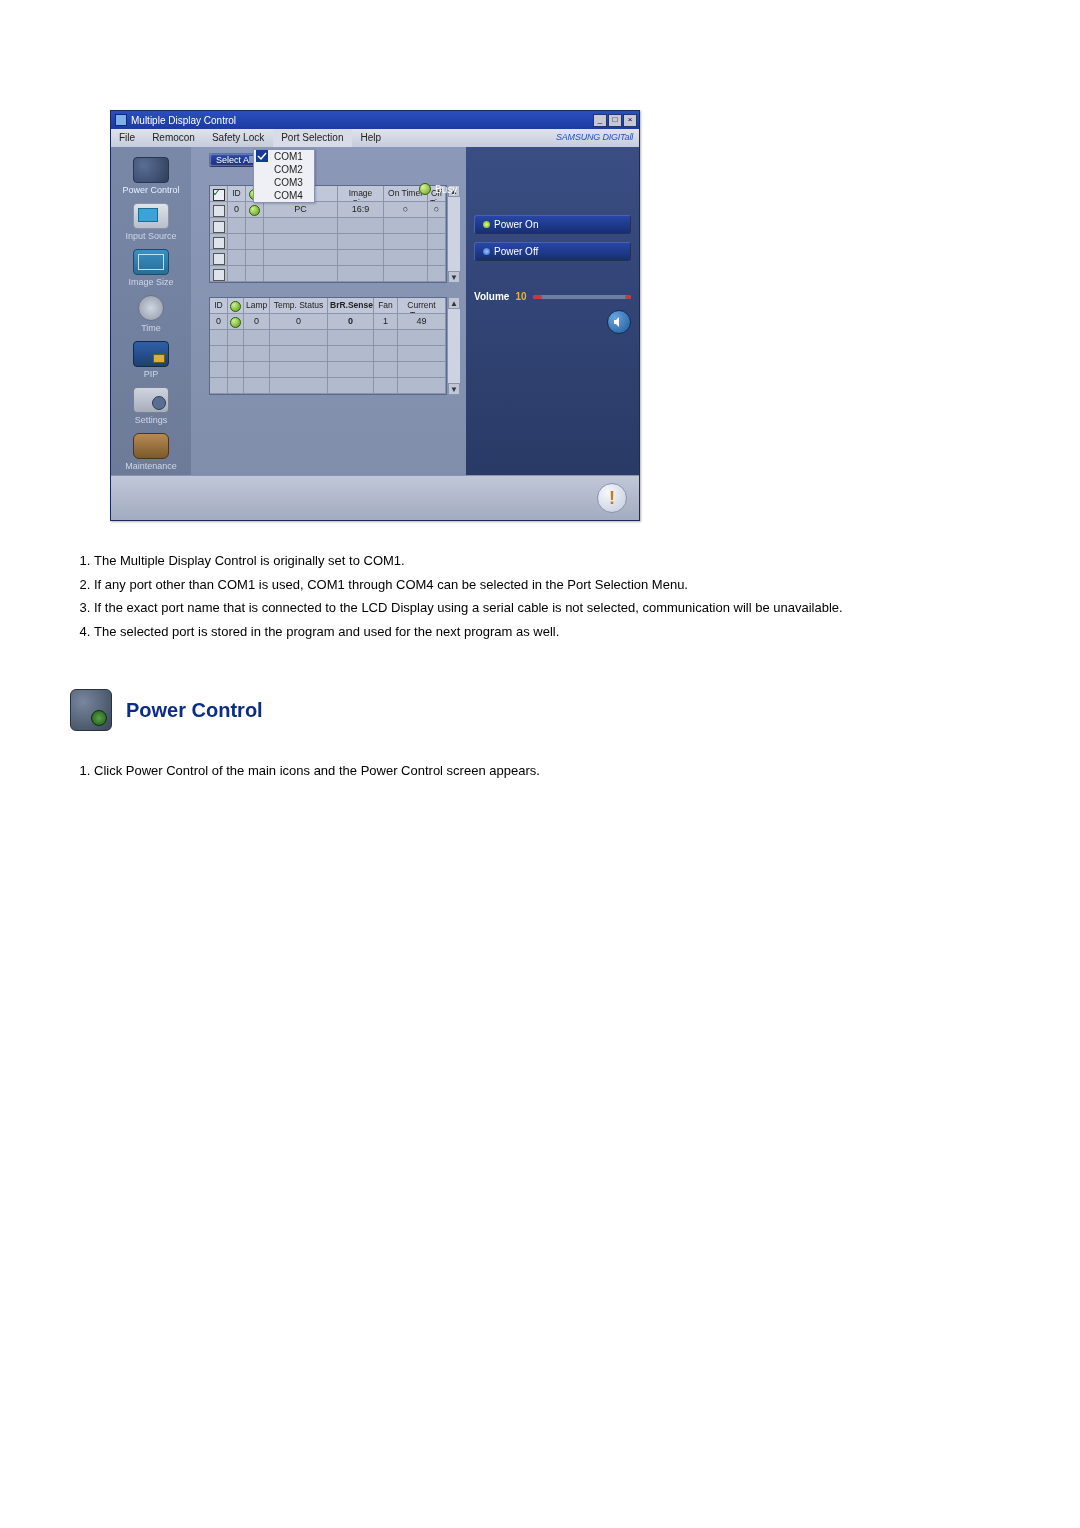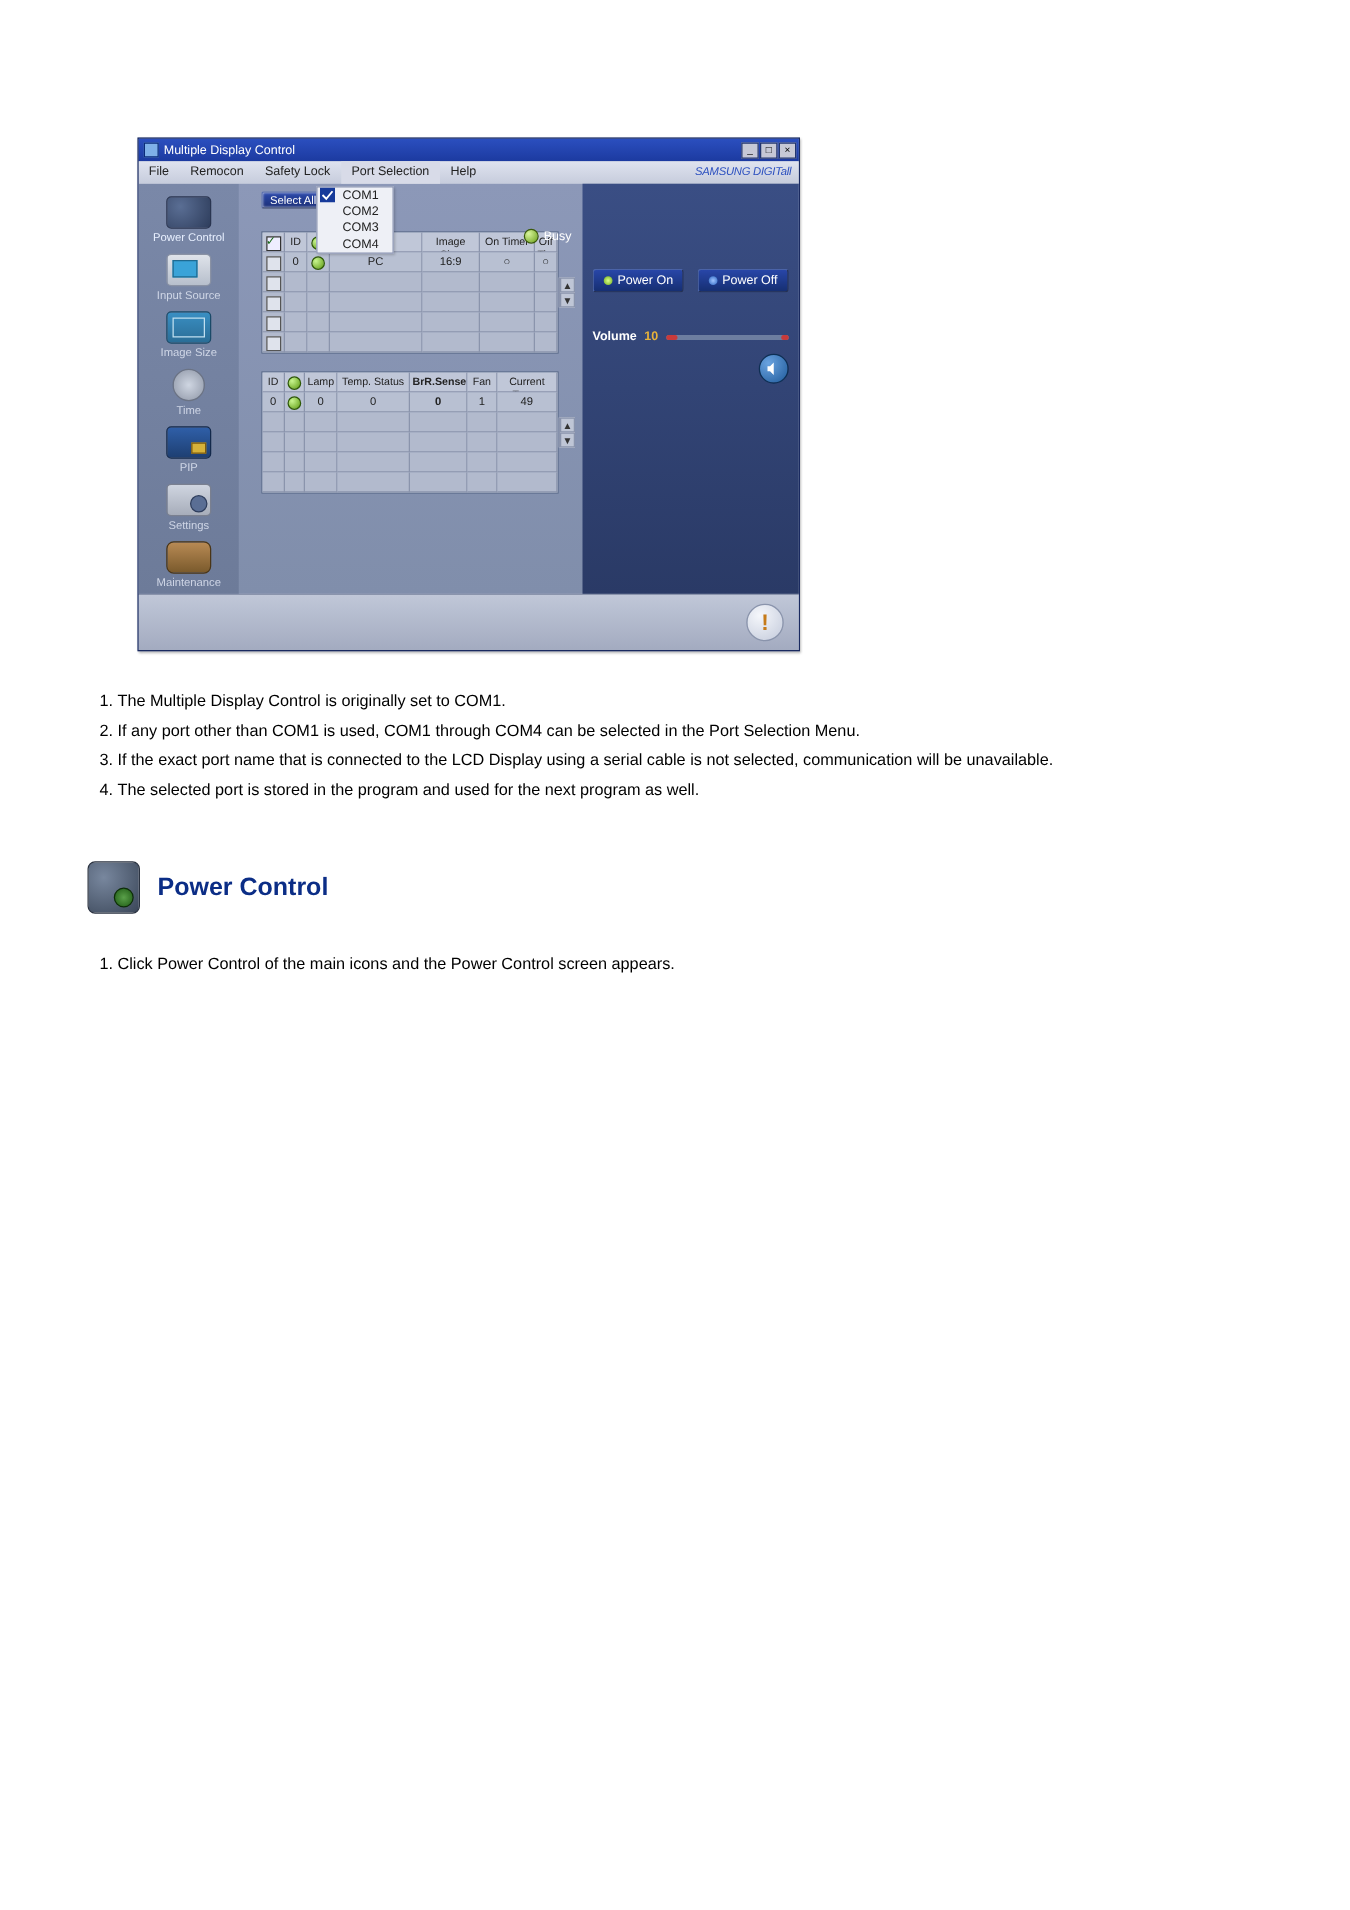--- a/index.html
+++ b/index.html
@@ -173,21 +173,21 @@
   .grid .row .c { background:#b8c0d2; }
   .grid .row.empty .c { background:#b2bacd; }
   .grid1 .c1{width:18px;} .grid1 .c2{width:18px;} .grid1 .c3{width:18px;}
   .grid1 .c4{width:68px;} .grid1 .c5{width:46px;} .grid1 .c6{width:44px;} .grid1 .c7{width:18px;}
   .grid1 .row .c1 .cb { width:10px;height:10px;border:1px solid #555;background:#dfe3ec;display:inline-block;margin-top:1px;}
   .grid1 .hdr .c1 .cb { width:10px;height:10px;border:1px solid #333;background:#eef;position:relative;display:inline-block;margin-top:1px;}
   .grid1 .hdr .c1 .cb::after{content:"✓";position:absolute;left:-1px;top:-3px;font-size:10px;color:#1a6a1a;}
   .grid-scroll { width:12px; background:#cdd3e2; border-left:1px solid #8a94ac; display:flex; flex-direction:column;}
   .grid-scroll .arr{height:12px;background:#bfc6d6;border:1px solid #8a94ac;box-sizing:border-box;font-size:8px;display:flex;align-items:center;justify-content:center;color:#333;}
   .grid-scroll .track{flex:1;}
-  .gridwrap { display:flex;align-items:center; }
+  .gridwrap { display:flex; }
   .grid-inner{ flex:1; }
 
   .grid2 .c1{width:18px;} .grid2 .c2{width:16px;} .grid2 .c3{width:26px;}
   .grid2 .c4{width:58px;} .grid2 .c5{width:46px;font-weight:bold;} .grid2 .c6{width:24px;} .grid2 .c7{width:48px;}
 
   .statusdot {
     width:9px;height:9px;border-radius:50%;
     background: radial-gradient(circle at 30% 30%, #c8f58f, #5e9a12);
     display:inline-block; border:1px solid #2f5a07;
     margin-top:1px;
@@ -209,21 +209,21 @@
     display:inline-flex; align-items:center; gap:4px;
     background: linear-gradient(#2846a8,#162f72);
     border:1px outset #4a63a8;
     border-radius:3px;
     color:#fff; font-size:10px;
     padding:3px 8px;
   }
   .pbtn .bdot{width:7px;height:7px;border-radius:50%;}
   .pbtn.on .bdot{background: radial-gradient(circle,#dbff8a,#6aa817);}
   .pbtn.off .bdot{background: radial-gradient(circle,#9fc4ff,#2a63c0);}
-  .powerrow{display:flex;gap:8px;justify-content:space-between;margin-bottom:30px;}
+  .powerrow{display:flex;gap:8px;justify-content:space-between;margin-bottom:30px;flex-direction:column;}
   .volrow{display:flex;align-items:center;gap:6px;margin-bottom:8px;}
   .slider {
     flex:1; height:4px; background:#6d7ea0; position:relative; border-radius:2px;
   }
   .slider .fill{position:absolute;left:0;top:0;height:100%;width:10%;background:#c83a3a;border-radius:2px;}
   .slider .end{position:absolute;right:0;top:0;height:100%;width:6px;background:#c83a3a;border-radius:2px;}
   .mute{
     width:22px;height:22px;border-radius:50%;
     background: radial-gradient(circle at 30% 30%, #6aa3e0, #1f5a9a);
     border:1px solid #0e2f54;

